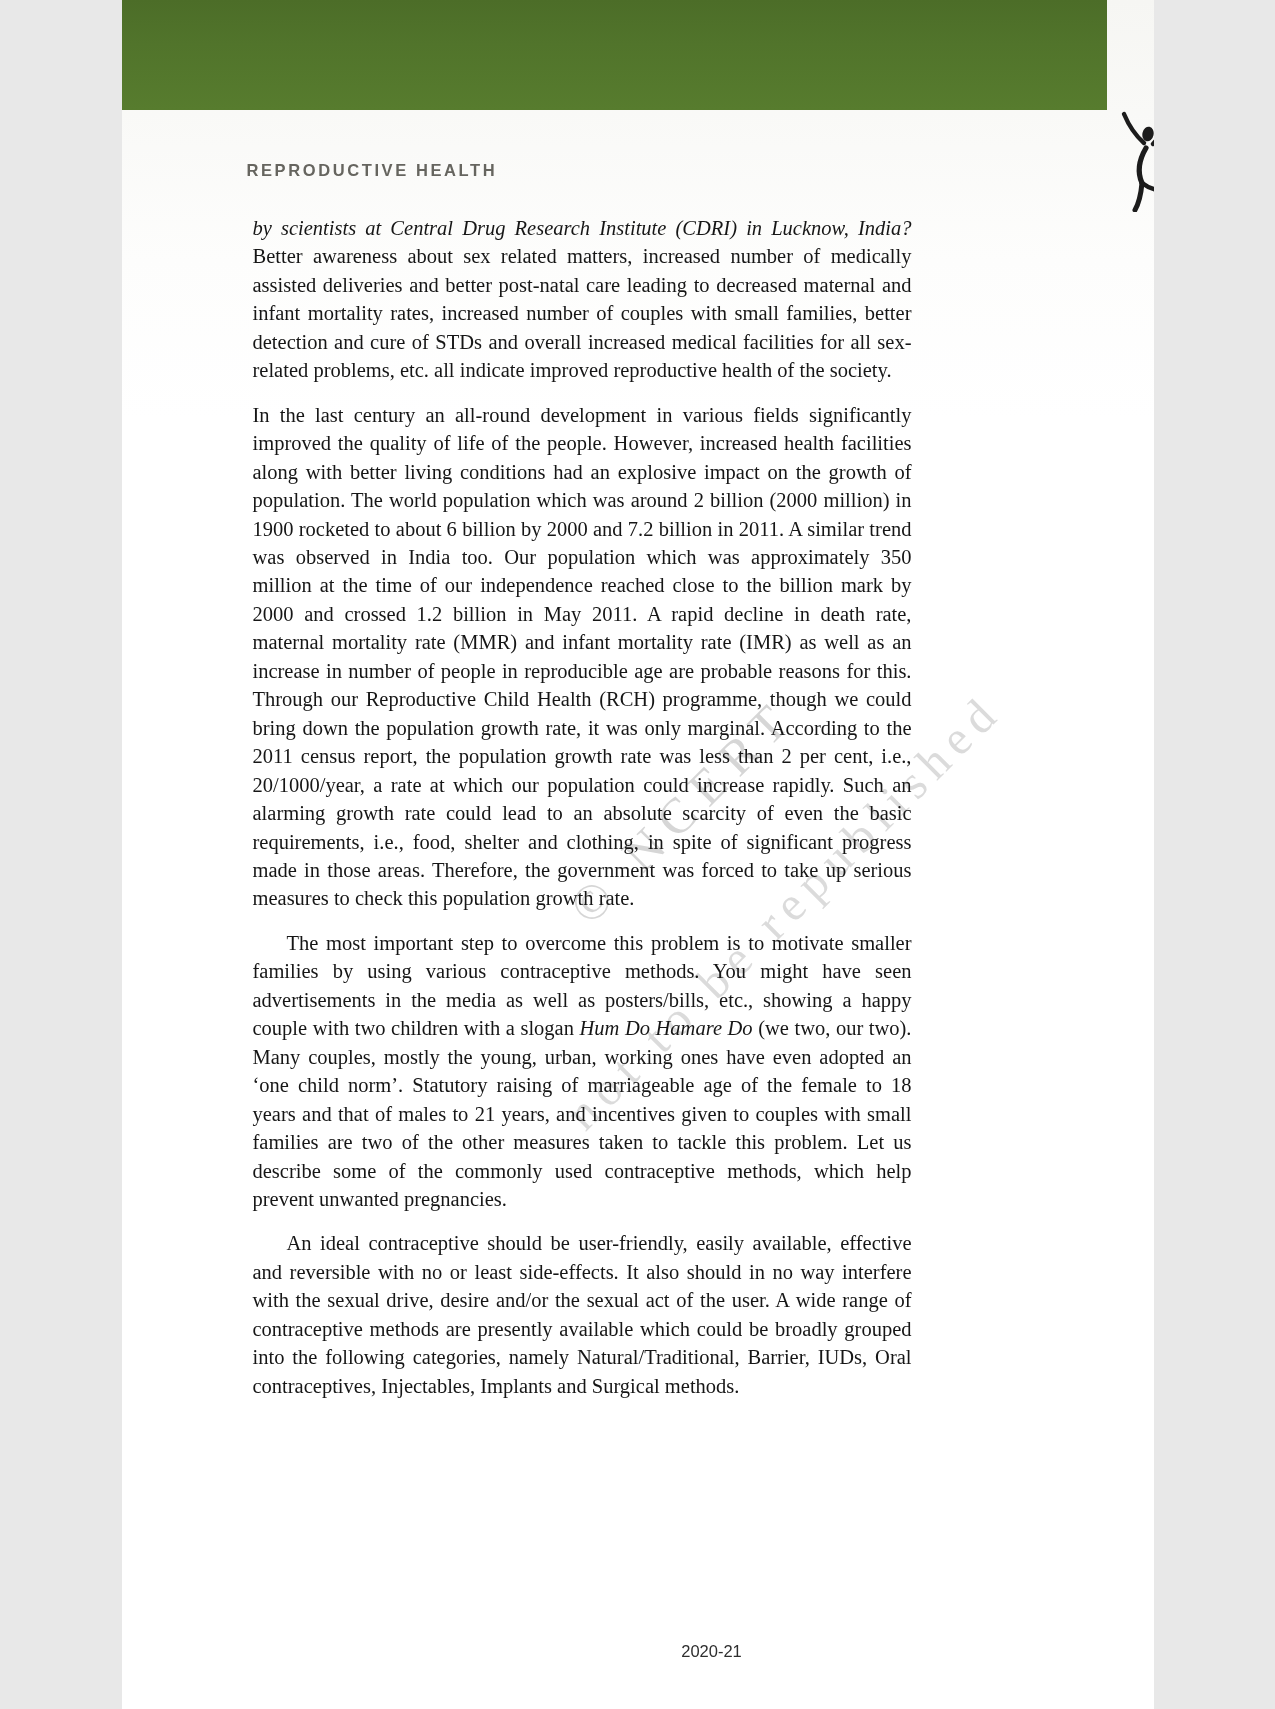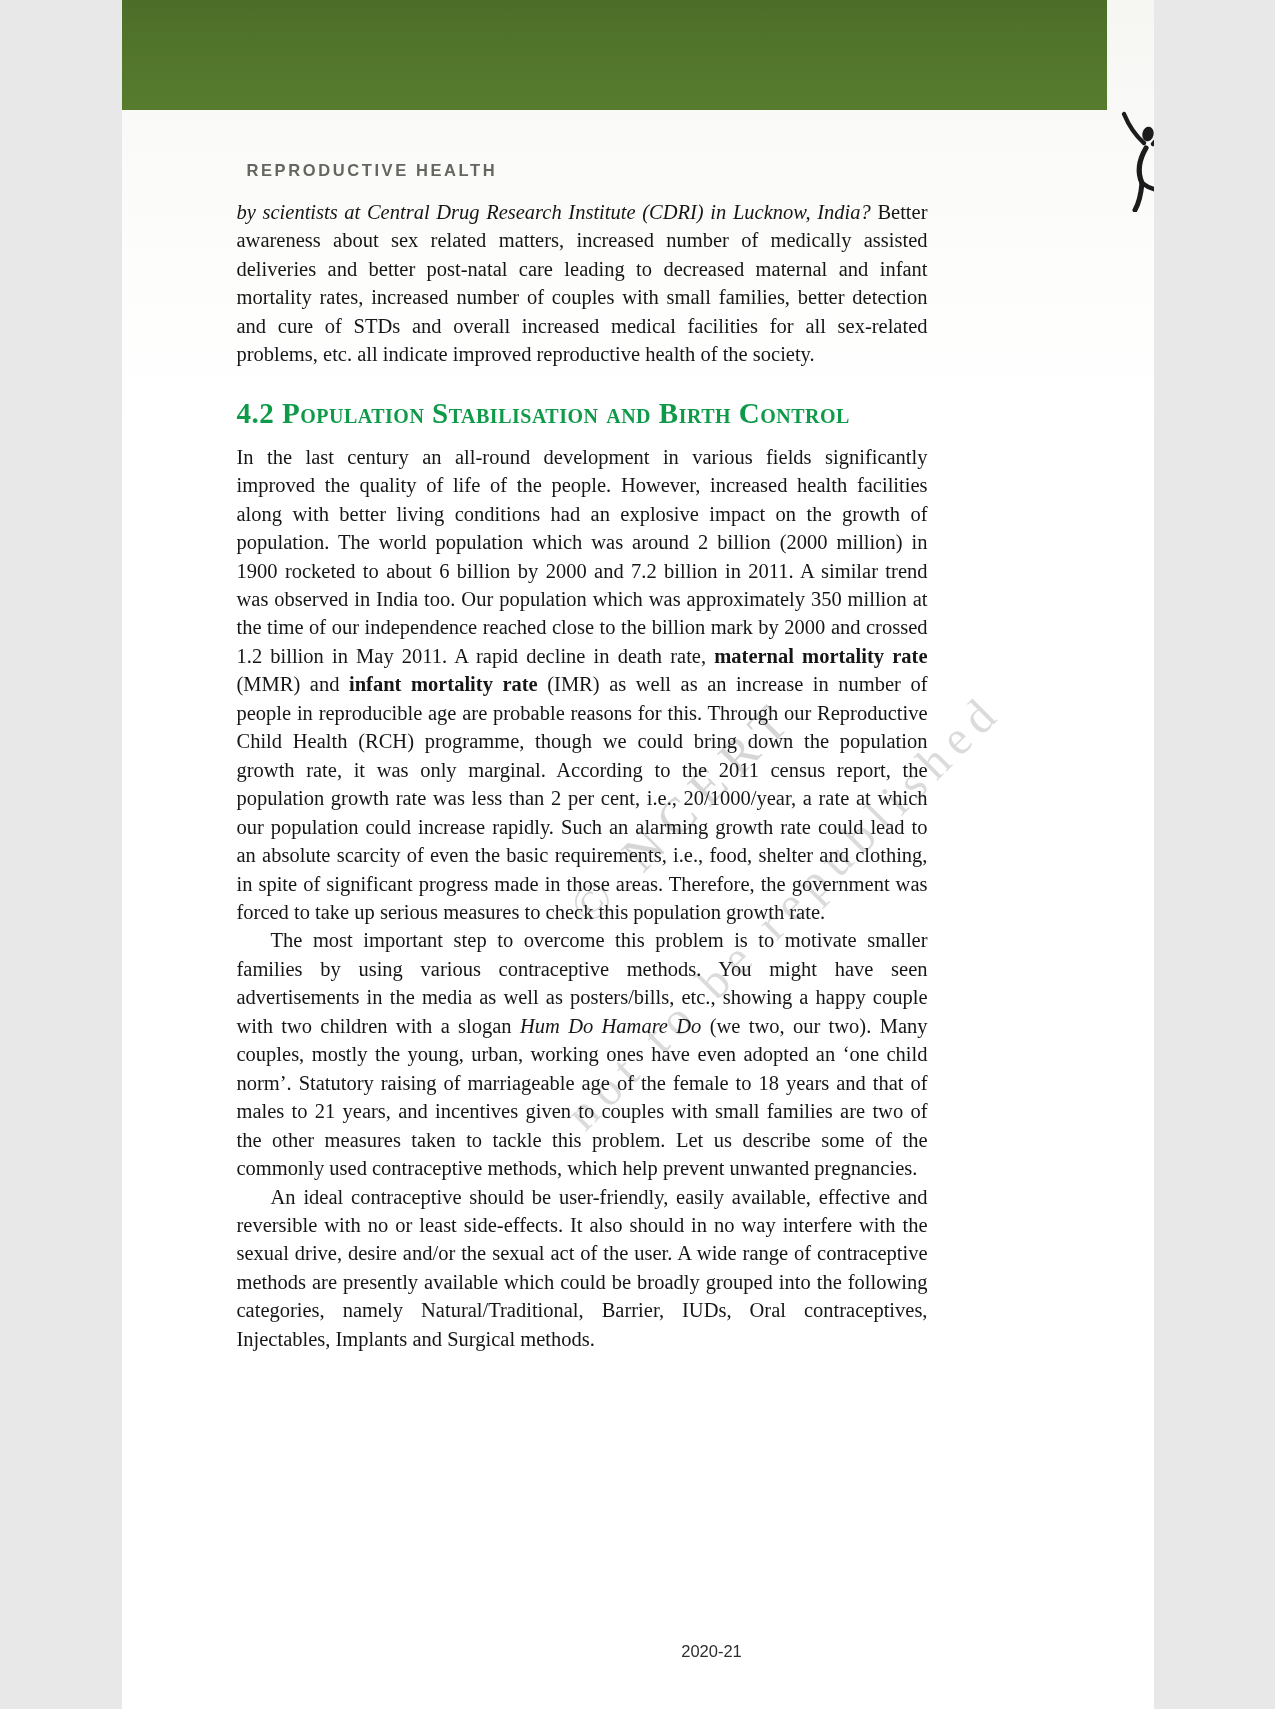--- a/index.html
+++ b/index.html
@@ -51,33 +51,33 @@
     margin-top:86px;
     font-size:48px; letter-spacing:9px; color:#a6a6a6; opacity:.40;
     font-family:"Liberation Serif", serif;
   }
 
   
   .content {
     position:absolute; left:115px; top:198px; width:691px; z-index:2;
   }
   .content p {
-    margin:0; text-align:justify;
+    margin:16px; text-align:justify;
     font-size:20.5px; line-height:28.45px; color:#161616;
   }
   .content p.indent { text-indent:34px; }
   .content h2 {
     margin:27px 0 13px 0;
     font-variant:small-caps;
     font-weight:700; font-size:29px; line-height:34px;
     letter-spacing:0.5px;
     color:#0f9a49;
     font-family:"Liberation Serif", serif;
   }
-  .seg-b { font-weight:700; }
+  .seg-b { font-weight:400; }
   .seg-i { font-style:italic; }
 
   
   .page-badge {
     position:absolute; left:1038px; top:1321px; width:237px; height:63px;
     background:#f7941d; z-index:3;
   }
   .page-badge .num {
     font-family:"Liberation Sans", sans-serif;
     font-weight:700; font-size:31px; color:#ffffff;
@@ -128,21 +128,20 @@
 
   <div class="running-head">REPRODUCTIVE HEALTH</div>
 
   <div class="watermark">
     <span class="wm1">© NCERT</span>
     <span class="wm2">not to be republished</span>
   </div>
 
   <div class="content" id="body-text">
       <p><span class="seg-i">by scientists at Central Drug Research Institute (CDRI) in Lucknow, India? </span><span>Better awareness about sex related matters, increased number of medically assisted deliveries and better post-natal care leading to decreased maternal and infant mortality rates, increased number of couples with small families, better detection and cure of STDs and overall increased medical facilities for all sex-related problems, etc. all indicate improved reproductive health of the society.</span></p>
-      <h2>4.2 Population Stabilisation and Birth Control</h2>
       <p><span>In the last century an all-round development in various fields significantly improved the quality of life of the people. However, increased health facilities along with better living conditions had an explosive impact on the growth of population. The world population which was around 2 billion (2000 million) in 1900 rocketed to about 6 billion by 2000 and 7.2 billion in 2011. A similar trend was observed in India too. Our population which was approximately 350 million at the time of our independence reached close to the billion mark by 2000 and crossed 1.2 billion in May 2011. A rapid decline in death rate, </span><span class="seg-b">maternal mortality rate</span><span> (MMR) and </span><span class="seg-b">infant mortality rate</span><span> (IMR) as well as an increase in number of people in reproducible age are probable reasons for this. Through our Reproductive Child Health (RCH) programme, though we could bring down the population growth rate, it was only marginal. According to the 2011 census report, the population growth rate was less than 2 per cent, i.e., 20/1000/year, a rate at which our population could increase rapidly. Such an alarming growth rate could lead to an absolute scarcity of even the basic requirements, i.e., food, shelter and clothing, in spite of significant progress made in those areas. Therefore, the government was forced to take up serious measures to check this population growth rate.</span></p>
       <p class="indent"><span>The most important step to overcome this problem is to motivate smaller families by using various contraceptive methods. You might have seen advertisements in the media as well as posters/bills, etc., showing a happy couple with two children with a slogan </span><span class="seg-i">Hum Do Hamare Do</span><span> (we two, our two). Many couples, mostly the young, urban, working ones have even adopted an ‘one child norm’. Statutory raising of marriageable age of the female to 18 years and that of males to 21 years, and incentives given to couples with small families are two of the other measures taken to tackle this problem. Let us describe some of the commonly used contraceptive methods, which help prevent unwanted pregnancies.</span></p>
       <p class="indent"><span>An ideal contraceptive should be user-friendly, easily available, effective and reversible with no or least side-effects. It also should in no way interfere with the sexual drive, desire and/or the sexual act of the user. A wide range of contraceptive methods are presently available which could be broadly grouped into the following categories, namely Natural/Traditional, Barrier, IUDs, Oral contraceptives, Injectables, Implants and Surgical methods.</span></p>
     </div>
 
   <div class="page-badge">
     <span class="num">59</span>
   </div>
   <div class="page-badge-strip"></div>
 

